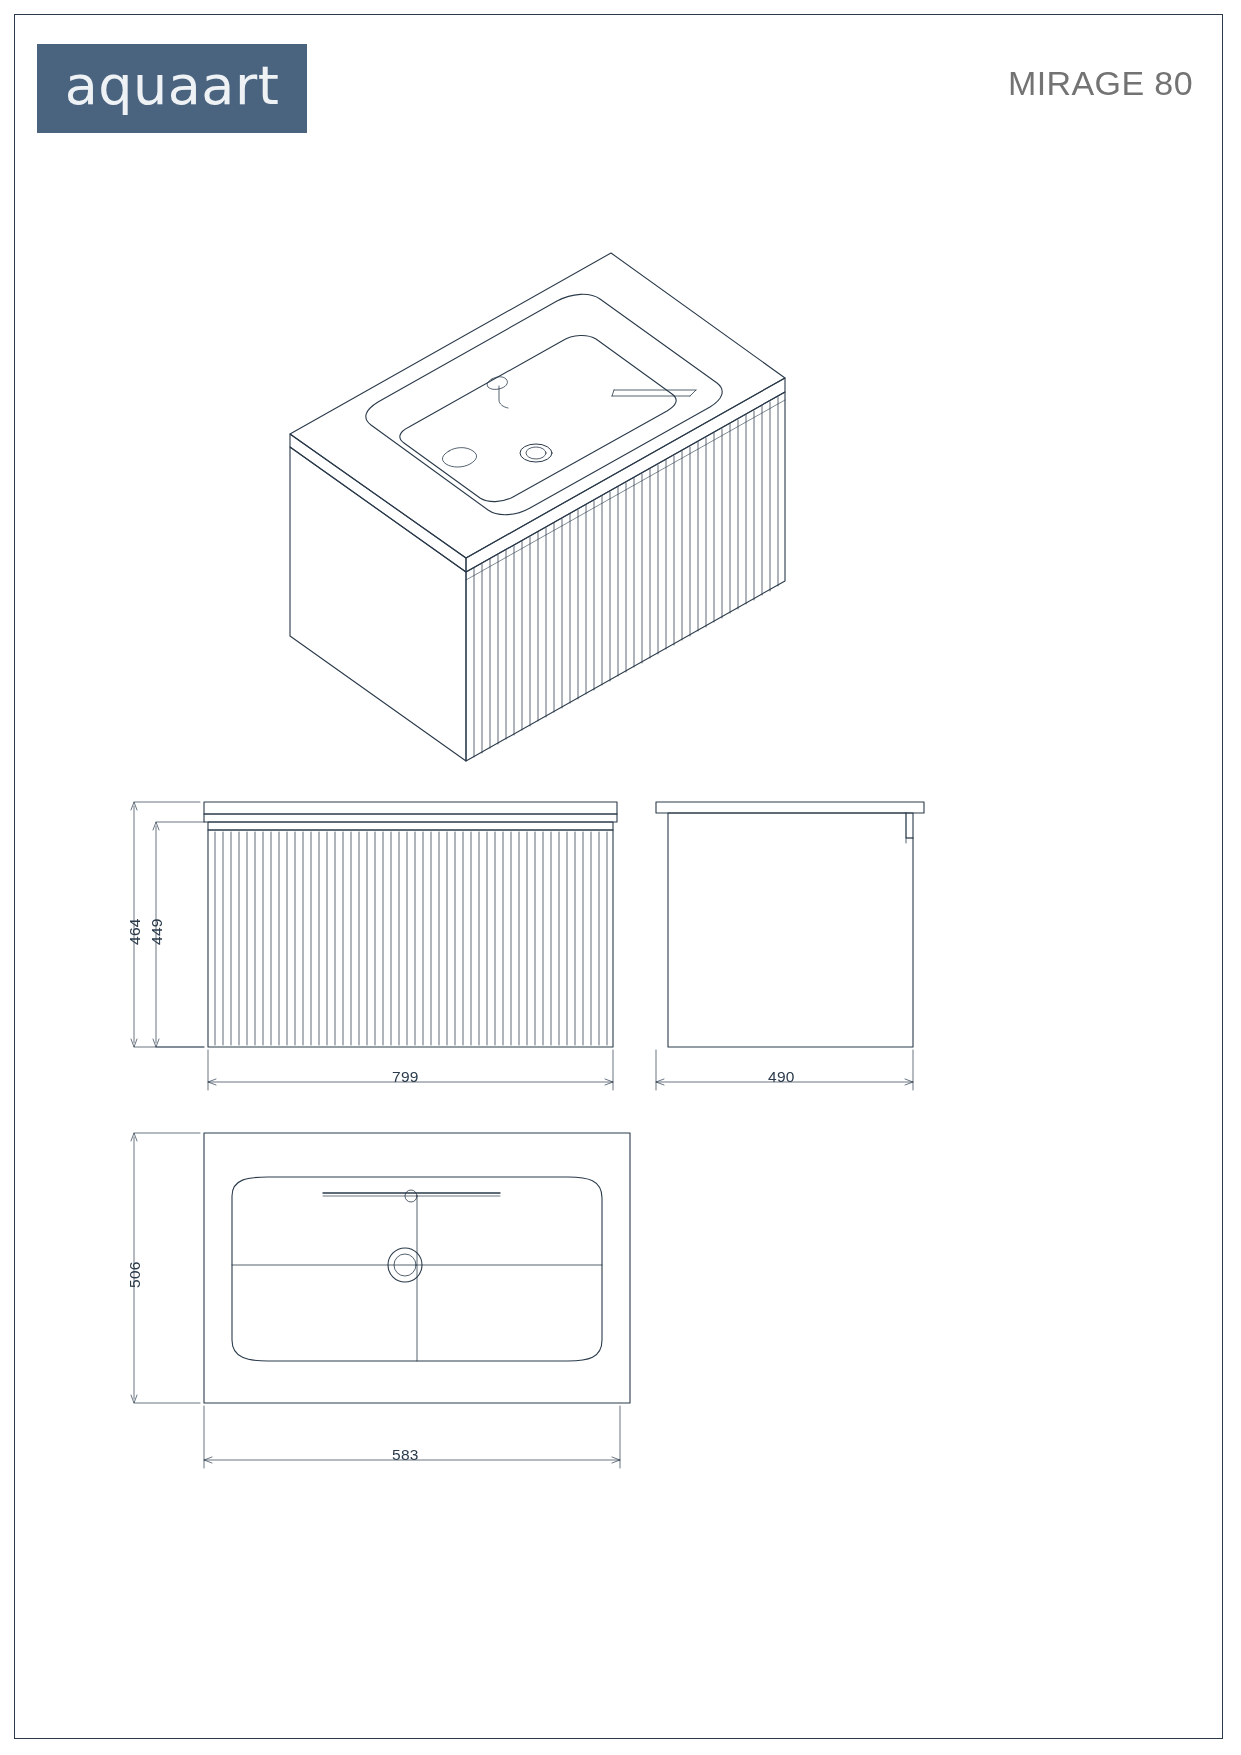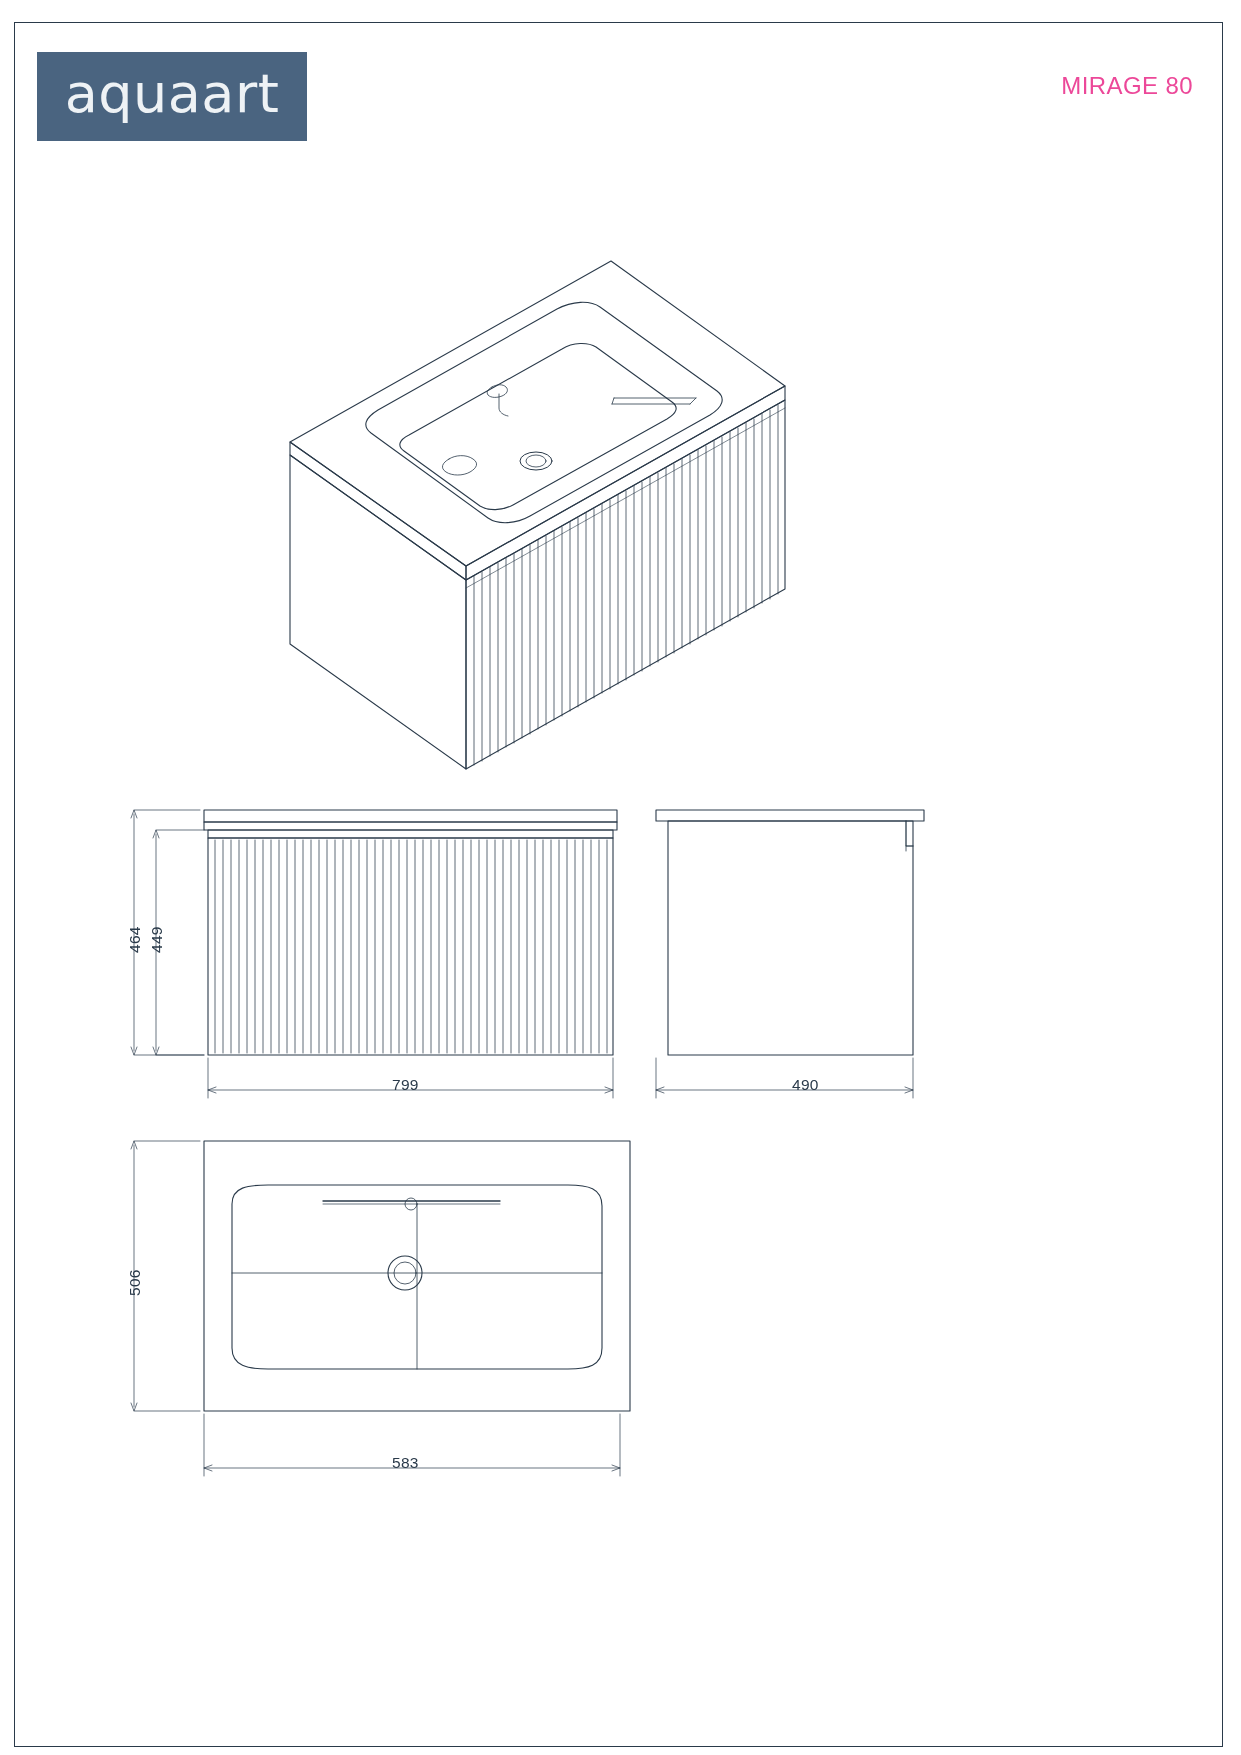--- a/index.html
+++ b/index.html
@@ -10,21 +10,21 @@
   body {
     width: 1241px;
     height: 1755px;
     font-family: "Liberation Sans", sans-serif;
     color: #2a3a4a;
     position: relative;
     overflow: hidden;
   }
   .sheet {
     position: absolute;
-    left: 0; top: 8px;
+    left: 0; top: 0;
     width: 1241px;
     height: 1612px;
   }
   .sheet-border {
     position: absolute;
     left: 14px;
     top: 14px;
     width: 1209px;
     height: 1725px;
     border: 1.6px solid #2a3a4a;
@@ -47,22 +47,22 @@
     letter-spacing: 0.5px;
     font-family: "DejaVu Sans", sans-serif;
     font-weight: 400;
     line-height: 1;
     padding-bottom: 6px;
   }
   .title {
     position: absolute;
     right: 48px;
     top: 64px;
-    font-size: 24px;
-    color: #ec4899;
+    font-size: 34px;
+    color: #737373;
     letter-spacing: 0.4px;
   }
   svg.drawing {
     position: absolute;
     left: 0;
     top: 0;
     width: 1241px;
     height: 1755px;
   }
   .dimlabel {
@@ -313,17 +313,17 @@
           <path d="M612,1457 L620,1460 L612,1463"></path>
         </g>
       </g>
 
     </g>
   </svg>
 
   <div class="dimlabel vert" style="left:126px; top:945px;">464</div>
   <div class="dimlabel vert" style="left:148px; top:945px;">449</div>
   <div class="dimlabel" style="left:392px; top:1068px;text-align:center;">799</div>
-  <div class="dimlabel" style="left:768px; top:1068px;margin-left:24px;">490</div>
+  <div class="dimlabel" style="left:768px; top:1068px;">490</div>
   <div class="dimlabel vert" style="left:126px; top:1288px;">506</div>
   <div class="dimlabel" style="left:392px; top:1446px;">583</div>
 
 </div>
 
 </body></html>

